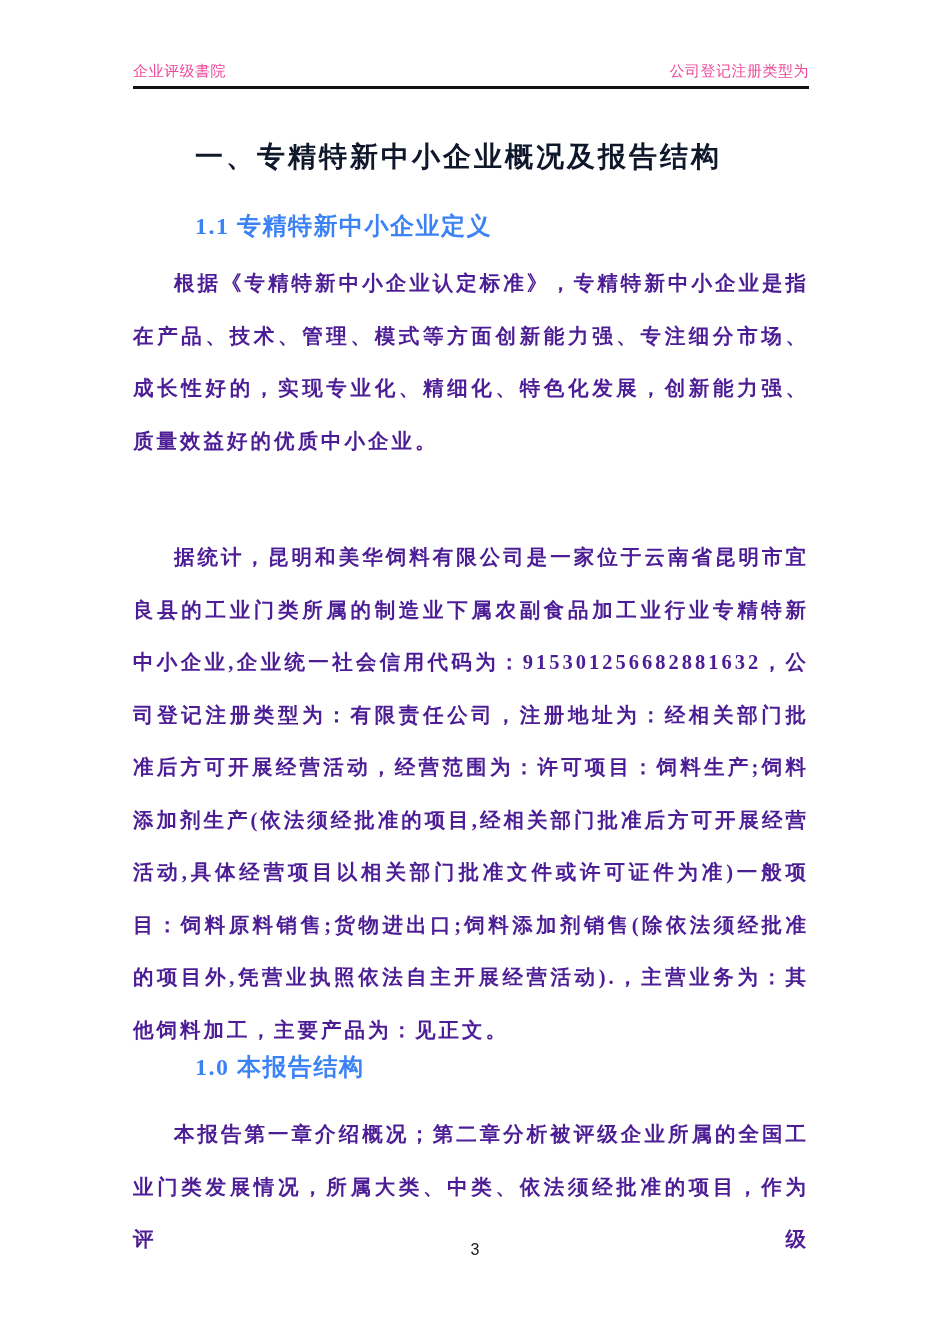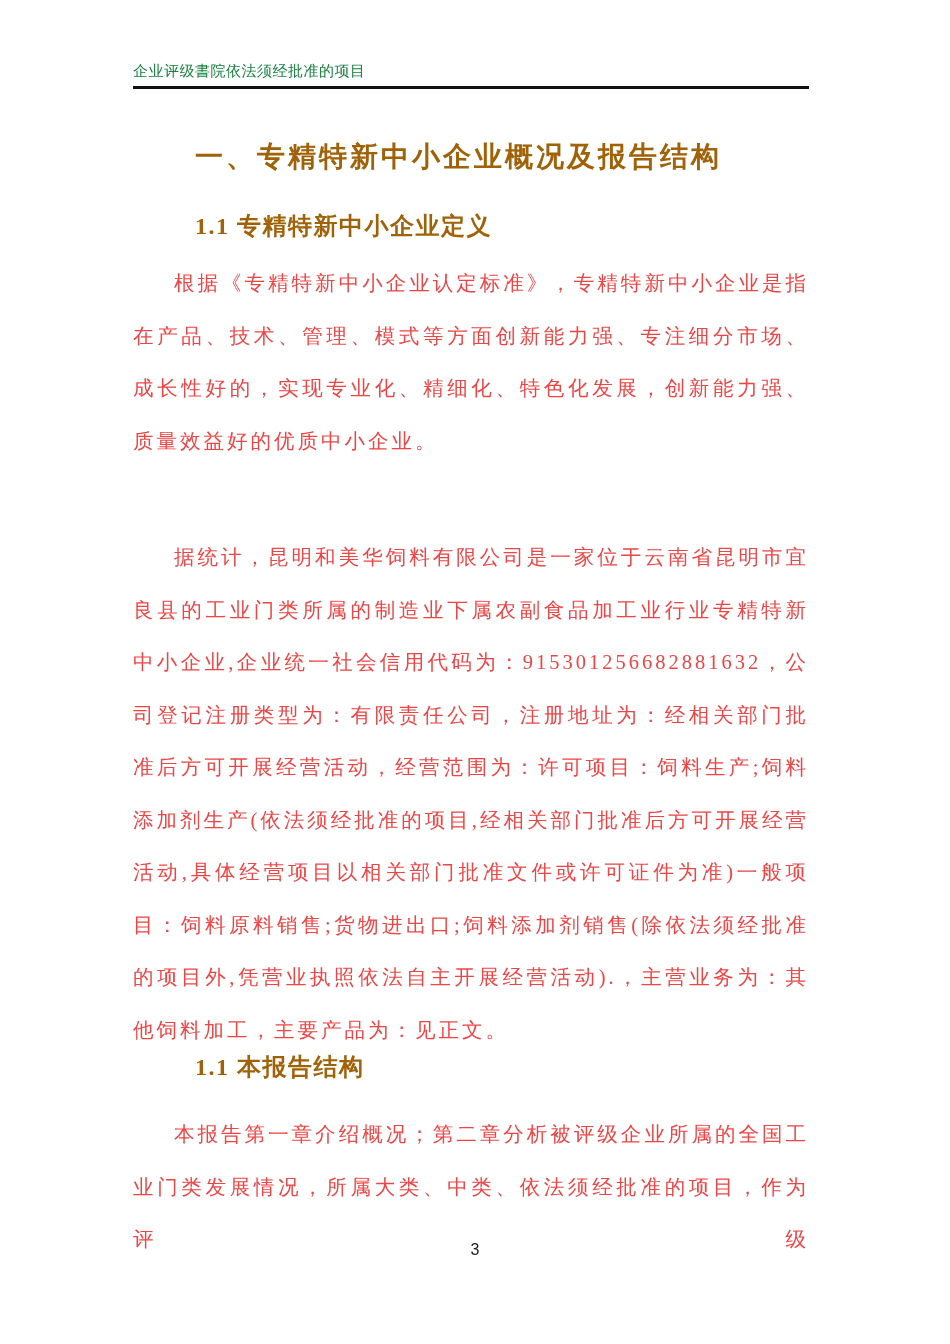--- a/index.html
+++ b/index.html
@@ -16,59 +16,60 @@
     font-family: "Liberation Serif", "DejaVu Serif", serif;
     color: #1a1a1a;
   }
   
   .report-header {
     position: absolute;
     left: 133px;
     top: 62px;
     width: 676px;
     display: flex;
-    justify-content: flex-start;
+    justify-content: space-between;
     align-items: flex-end;
     font-size: 15px;
     letter-spacing: 0.5px;
-    color: #15803d;
+    color: #ec4899;
     border-bottom: 3px solid #111111;
     padding-bottom: 5px;
   }
   
   .content-block {
     position: absolute;
     left: 133px;
     width: 676px;
   }
   .chapter-title {
     top: 138px;
     padding-left: 62px;
     font-size: 28px;
     font-weight: bold;
     letter-spacing: 3px;
-    color: #a16207;
+    color: #0f172a;
   }
   .section-heading {
     padding-left: 62px;
     font-size: 24px;
     font-weight: bold;
     letter-spacing: 1.5px;
-    color: #a16207;
+    color: #3b82f6;
   }
   .heading-1-1 { top: 210px; }
   .heading-1-2 { top: 480px; }
   .heading-1-3 { top: 1051px; }
   .body-paragraph {
     font-size: 20.5px;
     line-height: 52.5px;
     letter-spacing: 3px;
     text-align: justify;
     text-indent: 2em;
-    color: #ef4444;
+    color: #4c1d95;
+    font-weight: bold;
   }
   .para-1 { top: 257px; }
   .para-2 { top: 531px; }
   .para-3 { top: 1108px; text-align-last: justify; }
   
   .page-footer {
     position: absolute;
     left: 0;
     top: 1241px;
     width: 950px;
@@ -78,31 +79,31 @@
     color: #1a1a1a;
   }
 </style>
 </head>
 <body>
 
 <div class="page">
 
   <div class="report-header">
     <span>企业评级書院</span>
-    <span>依法须经批准的项目</span>
+    <span>公司登记注册类型为</span>
   </div>
 
   <div class="content-block chapter-title">一、专精特新中小企业概况及报告结构</div>
 
   <div class="content-block section-heading heading-1-1">1.1 专精特新中小企业定义</div>
 
   <div class="content-block body-paragraph para-1">根据《专精特新中小企业认定标准》，专精特新中小企业是指在产品、技术、管理、模式等方面创新能力强、专注细分市场、成长性好的，实现专业化、精细化、特色化发展，创新能力强、质量效益好的优质中小企业。</div>
 
 
   <div class="content-block body-paragraph para-2">据统计，昆明和美华饲料有限公司是一家位于云南省昆明市宜良县的工业门类所属的制造业下属农副食品加工业行业专精特新中小企业,企业统一社会信用代码为：915301256682881632，公司登记注册类型为：有限责任公司，注册地址为：经相关部门批准后方可开展经营活动，经营范围为：许可项目：饲料生产;饲料添加剂生产(依法须经批准的项目,经相关部门批准后方可开展经营活动,具体经营项目以相关部门批准文件或许可证件为准)一般项目：饲料原料销售;货物进出口;饲料添加剂销售(除依法须经批准的项目外,凭营业执照依法自主开展经营活动).，主营业务为：其他饲料加工，主要产品为：见正文。</div>
 
-  <div class="content-block section-heading heading-1-3">1.1 本报告结构</div>
+  <div class="content-block section-heading heading-1-3">1.0 本报告结构</div>
 
   <div class="content-block body-paragraph para-3">本报告第一章介绍概况；第二章分析被评级企业所属的全国工业门类发展情况，所属大类、中类、依法须经批准的项目，作为评级</div>
 
   <div class="page-footer">3</div>
 
 </div>
 
 </body></html>

